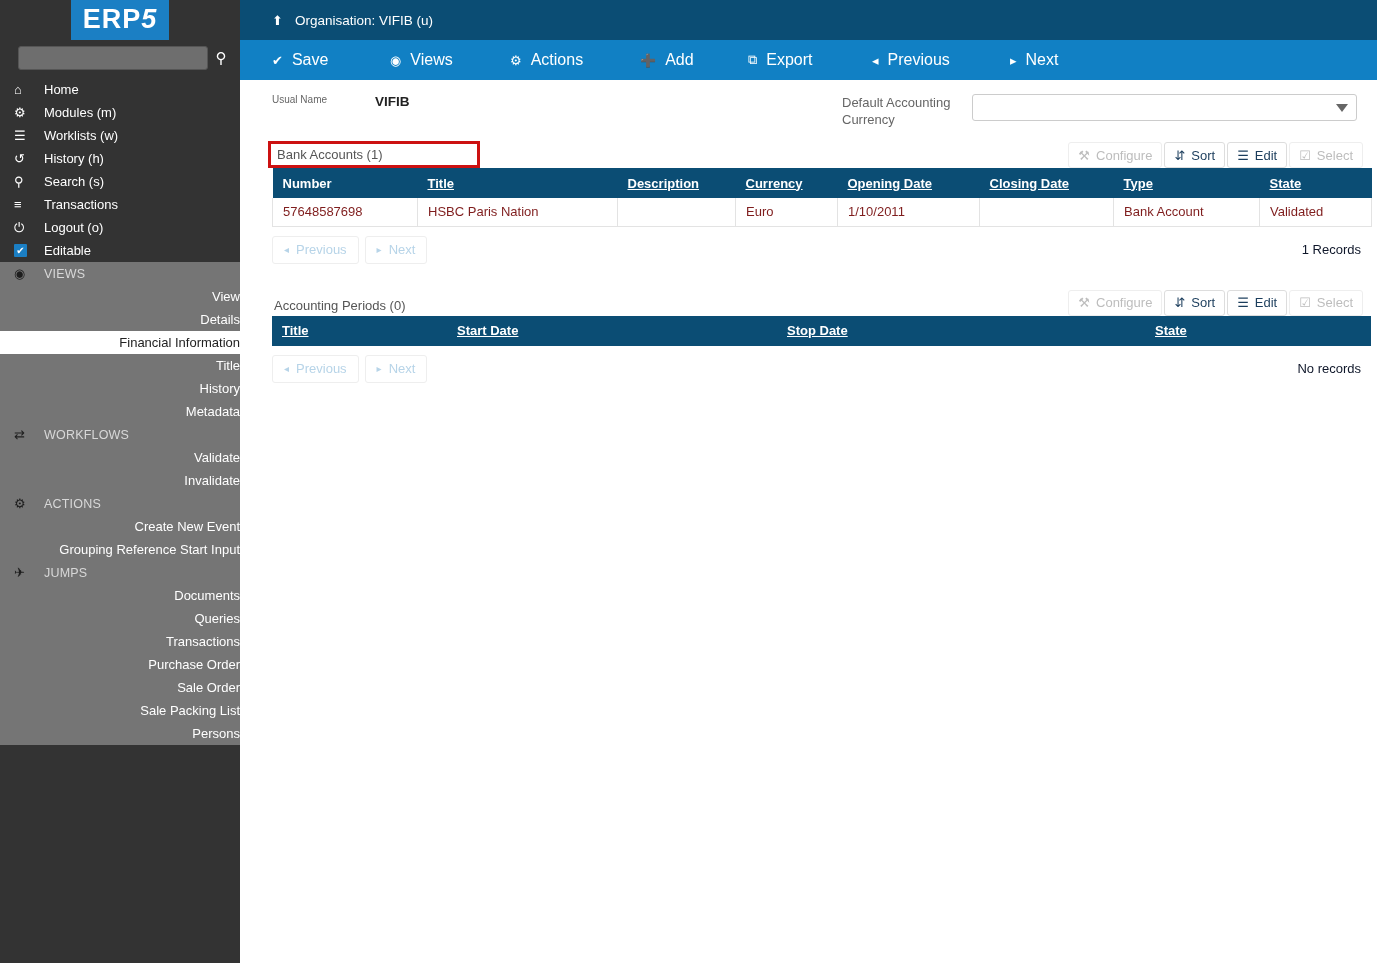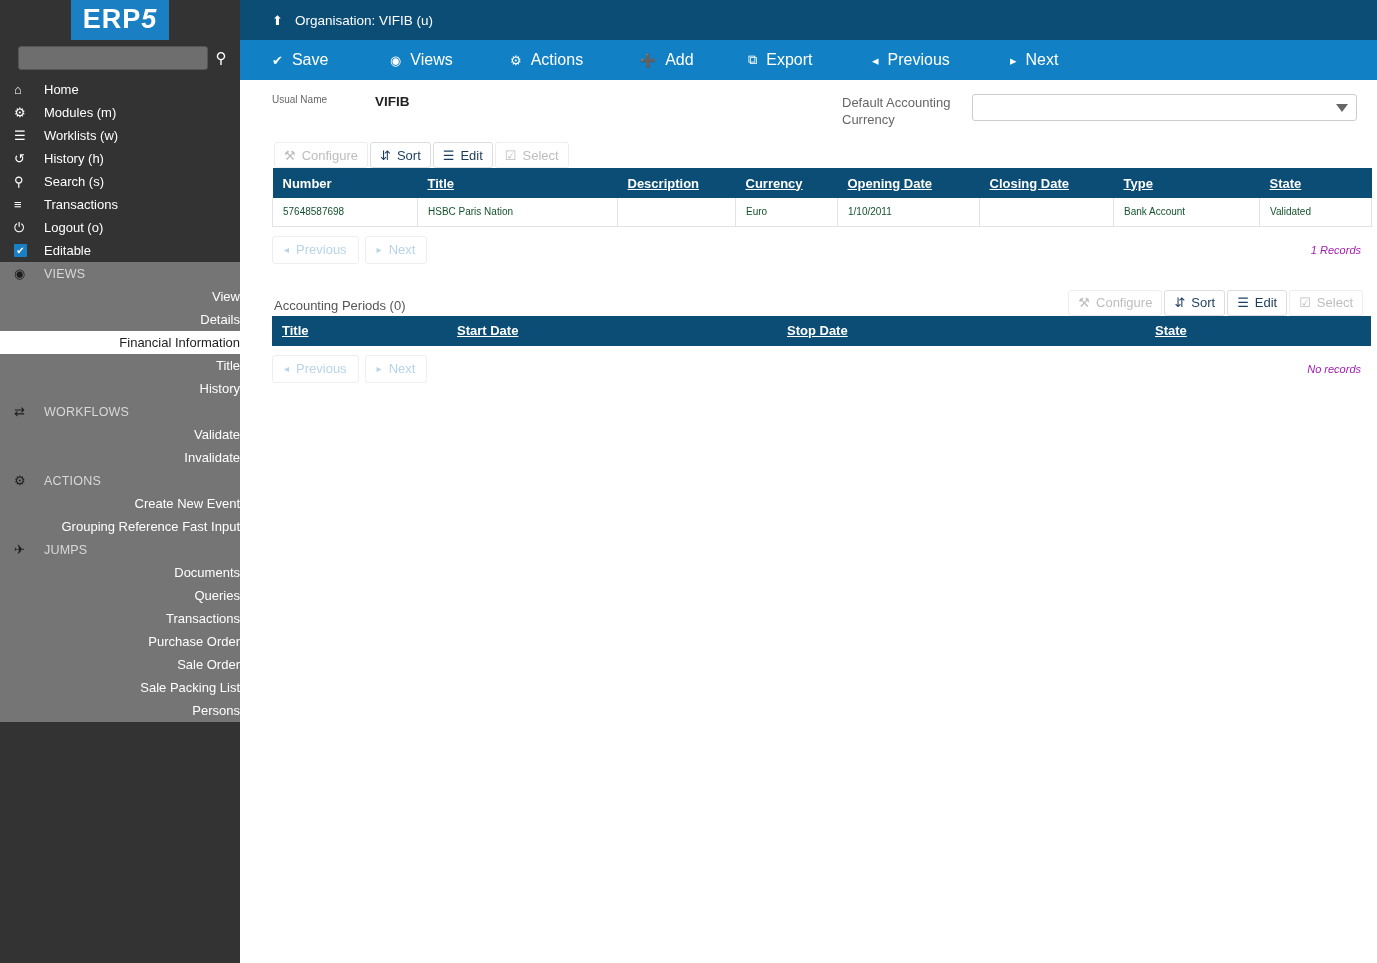--- a/index.html
+++ b/index.html
@@ -245,43 +245,43 @@
     height: 30px;
     padding: 0 0 0 10px;
     font-weight: bold;
   }
   table.lb thead th span.u { text-decoration: underline; cursor: pointer; }
   table.lb tbody td {
     border: 1px solid #e3e3e3;
     border-top: none;
     height: 28px;
     padding: 0 0 0 10px;
-    font-size: 10px;
-    color: #14532d;
+    font-size: 13px;
+    color: #7f1d1d;
     background: #ffffff;
   }
   .lb-foot {
     display: flex; align-items: center; justify-content: space-between;
     padding-top: 9px;
   }
   .pager { display: flex; }
   .pg-btn {
     display: flex; align-items: center;
     height: 28px;
     border: 1px solid #eeeeee;
     border-radius: 3px;
     background: #ffffff;
     padding: 0 11px;
     margin-right: 6px;
     font-size: 13px;
     color: #b7d4e8;
     cursor: default;
   }
   .pg-btn .ico { margin-right: 7px; font-size: 10px; }
-  .rec-count { color: #a21caf; font-size: 11px; padding-right: 2px; font-style: italic; }
+  .rec-count { color: #0f172a; font-size: 13px; padding-right: 2px; }
 
   .spacer-22 { height: 22px; }
 </style>
 </head>
 <body>
 
 <div class="app">
 
   <div class="sidebar">
 
@@ -334,32 +334,33 @@
     <div class="nav-sections" id="nav-sections">
         <div class="sec-header">
           <span class="ico">◉</span>
           <span>VIEWS</span>
         </div>
         <div class="sec-item">View</div>
         <div class="sec-item">Details</div>
         <div class="sec-item selected">Financial Information</div>
         <div class="sec-item">Title</div>
         <div class="sec-item">History</div>
+        <div class="sec-item">Metadata</div>
         <div class="sec-header">
           <span class="ico">⇄</span>
           <span>WORKFLOWS</span>
         </div>
         <div class="sec-item">Validate</div>
         <div class="sec-item">Invalidate</div>
         <div class="sec-header">
           <span class="ico">⚙</span>
           <span>ACTIONS</span>
         </div>
         <div class="sec-item">Create New Event</div>
-        <div class="sec-item">Grouping Reference Fast Input</div>
+        <div class="sec-item">Grouping Reference Start Input</div>
         <div class="sec-header">
           <span class="ico">✈</span>
           <span>JUMPS</span>
         </div>
         <div class="sec-item">Documents</div>
         <div class="sec-item">Queries</div>
         <div class="sec-item">Transactions</div>
         <div class="sec-item">Purchase Order</div>
         <div class="sec-item">Sale Order</div>
         <div class="sec-item">Sale Packing List</div>
@@ -382,20 +383,21 @@
       <div style="flex:1 1 auto;"></div>
       <div class="fld-label2">Default Accounting Currency</div>
       <div class="select-box">
         <span class="caret"></span>
       </div>
       <div style="width:20px;"></div>
     </div>
 
     <div class="listbox">
       <div class="lb-head">
+        <div class="lb-title highlight">Bank Accounts (1)</div>
         <div class="lb-tools" id="ba-tools">
             <div class="lb-btn disabled">
               <span class="ico">⚒</span>
               <span>Configure</span>
             </div>
             <div class="lb-btn">
               <span class="ico">⇵</span>
               <span>Sort</span>
             </div>
             <div class="lb-btn">

